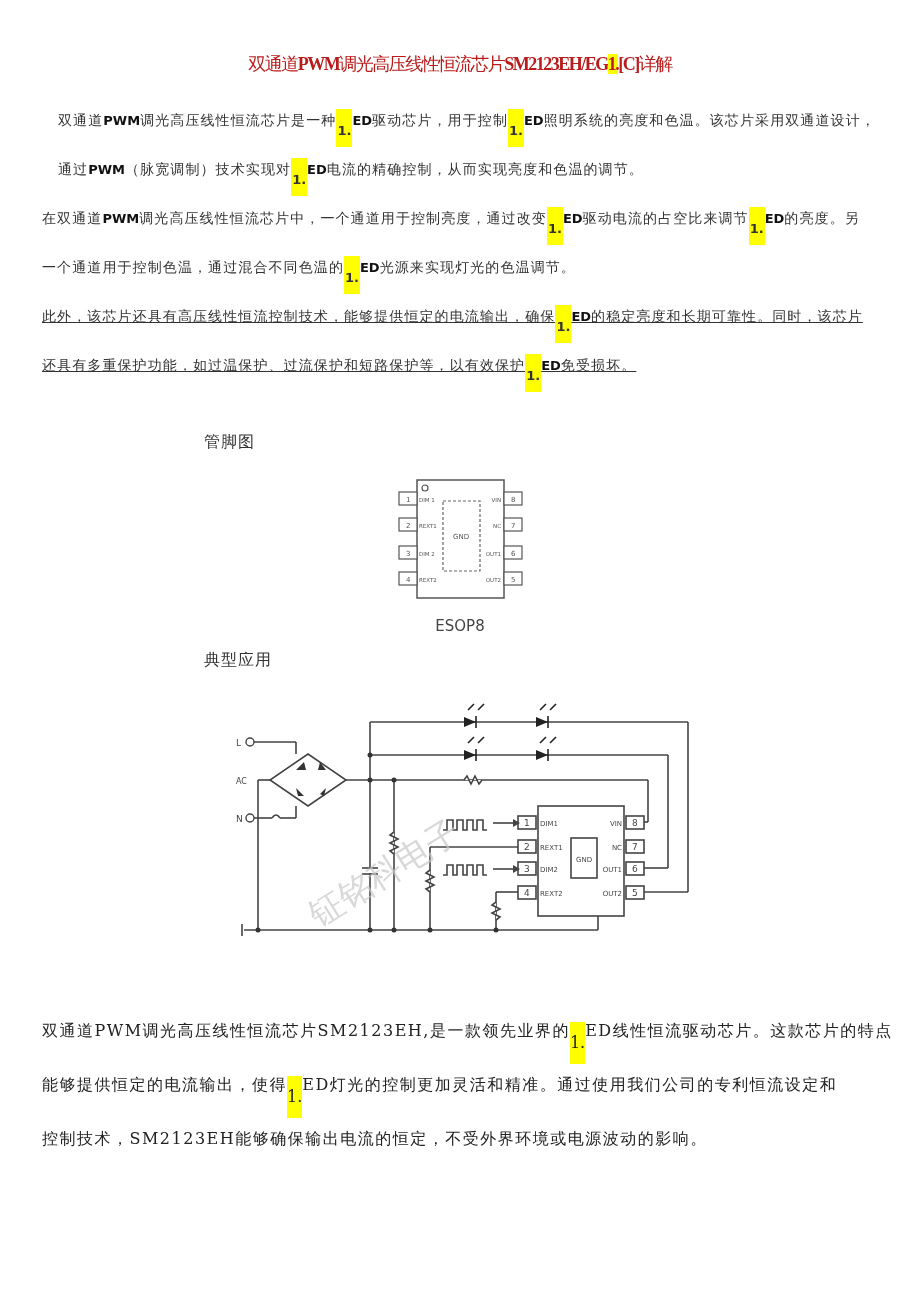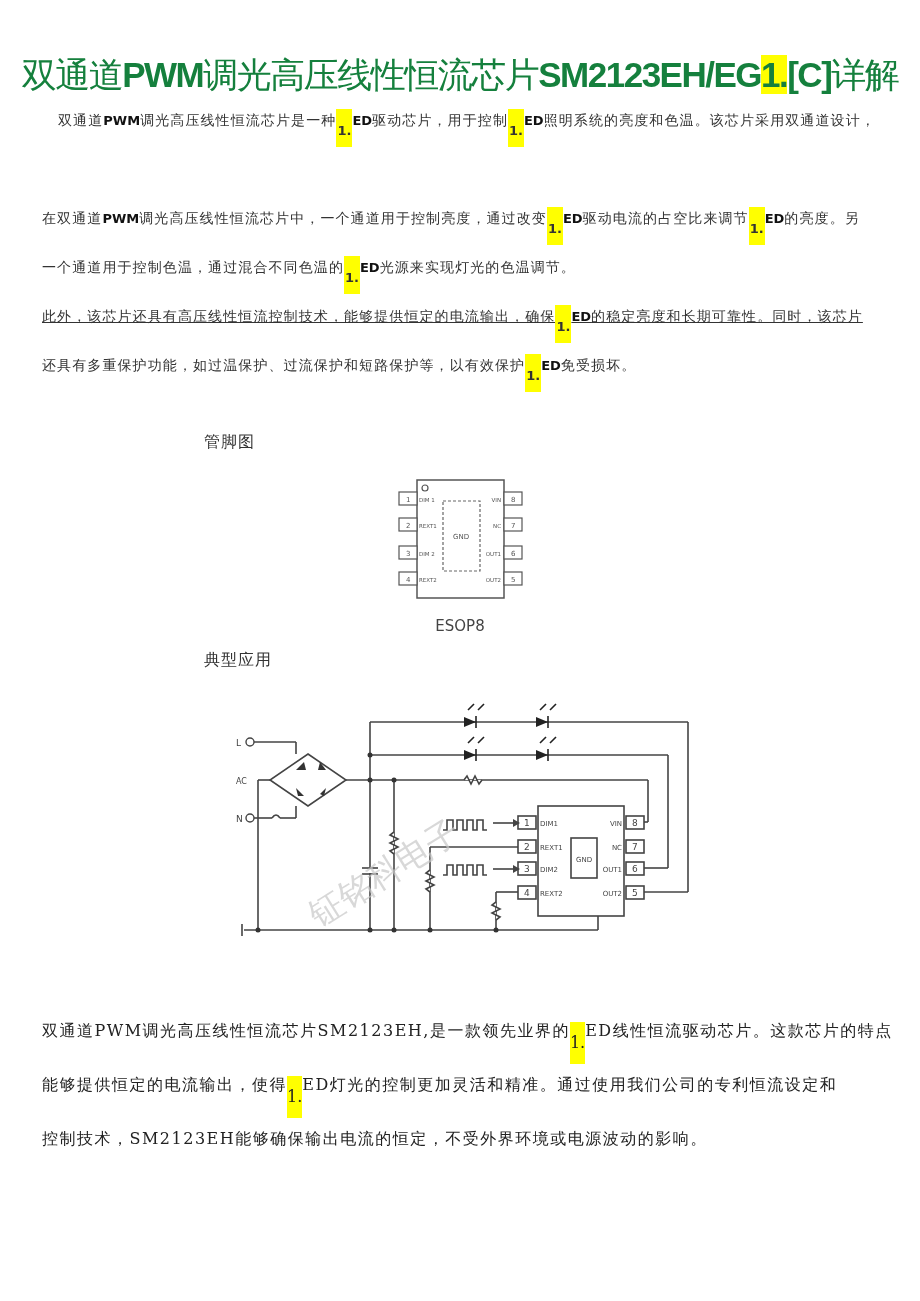--- a/index.html
+++ b/index.html
@@ -1,20 +1,20 @@
 <!DOCTYPE html>
 <html><head>
 <meta charset="utf-8">
 <style>
   html, body { margin: 0; padding: 0; background: #ffffff; }
   body { width: 920px; height: 1301px; position: relative; overflow: hidden;
          font-family: "DejaVu Serif", "Liberation Serif", serif; color: #222; }
   .title { position: absolute; left: 0; top: 52px; width: 920px; text-align: center;
-           font-family: Liberation Sans, sans-serif; font-size: 35px;
-           letter-spacing: -1.5px; color: #15803d; white-space: nowrap; }
+           font-family: Liberation Serif, serif; font-size: 18px;
+           letter-spacing: -1.5px; color: #b91c1c; white-space: nowrap; }
   .title b { font-weight: bold; }
   .hl { background: #ffff00; }
   .para { position: absolute; left: 42px; width: 840px; font-size: 14px; line-height: 44px;
           letter-spacing: 1.1px; color: #333; }
   .para b { font-family: "DejaVu Sans", "Liberation Sans", sans-serif; font-weight: bold;
             font-size: 13px; letter-spacing: 0; color: #111; }
   .para .mk { display: inline-block; background: #ffff00; height: 38px; line-height: 44px;
               vertical-align: -10px; padding: 0 1px; font-family: "DejaVu Sans", sans-serif;
               font-weight: bold; font-size: 13px; letter-spacing: 0; }
   .section-label { position: absolute; left: 204px; font-size: 16px; color: #333; letter-spacing: 1px; }
@@ -26,30 +26,31 @@
 </style>
 </head>
 <body>
 
 <div class="title">
   <span>双通道</span><b>PWM</b><span>调光高压线性恒流芯片</span><b>SM2123EH/EG</b><b class="hl">1.</b><b>[C]</b><span>详解</span>
 </div>
 
 <div class="para" style="top:98px;margin-left:16px;">
   <div style="white-space:nowrap;"><span>双通道</span><b>PWM</b><span>调光高压线性恒流芯片是一种</span><span class="mk">1.</span><b>ED</b><span>驱动芯片，用于控制</span><span class="mk">1.</span><b>ED</b><span>照明系统的亮度和色温。该芯片采用双通道设计，</span></div>
+  <div style="white-space:nowrap;"><span>通过</span><b>PWM</b><span>（脉宽调制）技术实现对</span><span class="mk">1.</span><b>ED</b><span>电流的精确控制，从而实现亮度和色温的调节。</span></div>
 </div>
 
 <div class="para" style="top:196px;">
   <div style="white-space:nowrap;"><span>在双通道</span><b>PWM</b><span>调光高压线性恒流芯片中，一个通道用于控制亮度，通过改变</span><span class="mk">1.</span><b>ED</b><span>驱动电流的占空比来调节</span><span class="mk">1.</span><b>ED</b><span>的亮度。另</span></div>
   <div style="white-space:nowrap;"><span>一个通道用于控制色温，通过混合不同色温的</span><span class="mk">1.</span><b>ED</b><span>光源来实现灯光的色温调节。</span></div>
 </div>
 
 <div class="para" style="top:294px;">
   <div style="white-space:nowrap;text-decoration:underline;"><span>此外，该芯片还具有高压线性恒流控制技术，能够提供恒定的电流输出，确保</span><span class="mk">1.</span><b>ED</b><span>的稳定亮度和长期可靠性。同时，该芯片</span></div>
-  <div style="white-space:nowrap;"><span>还具有多重保护功能，如过温保护、过流保护和短路保护等，以有效保护</span><span class="mk">1.</span><b>ED</b><span>免受损坏。</span></div>
+  <div style="white-space:nowrap;text-decoration:underline;"><span>还具有多重保护功能，如过温保护、过流保护和短路保护等，以有效保护</span><span class="mk">1.</span><b>ED</b><span>免受损坏。</span></div>
 </div>
 
 <div class="section-label" style="top:432px;">管脚图</div>
 
 <svg style="position:absolute;left:390px;top:478px;" width="140" height="160" viewBox="0 0 140 160">
   <rect x="27" y="2" width="87" height="118" fill="#fff" stroke="#555" stroke-width="1.5"></rect>
   <circle cx="35" cy="10" r="3" fill="none" stroke="#555" stroke-width="1.2"></circle>
   <rect x="53" y="23" width="37" height="70" fill="none" stroke="#666" stroke-width="1.2" stroke-dasharray="3,2"></rect>
   <text x="71" y="61" font-size="7" text-anchor="middle" fill="#555">GND</text>
 

